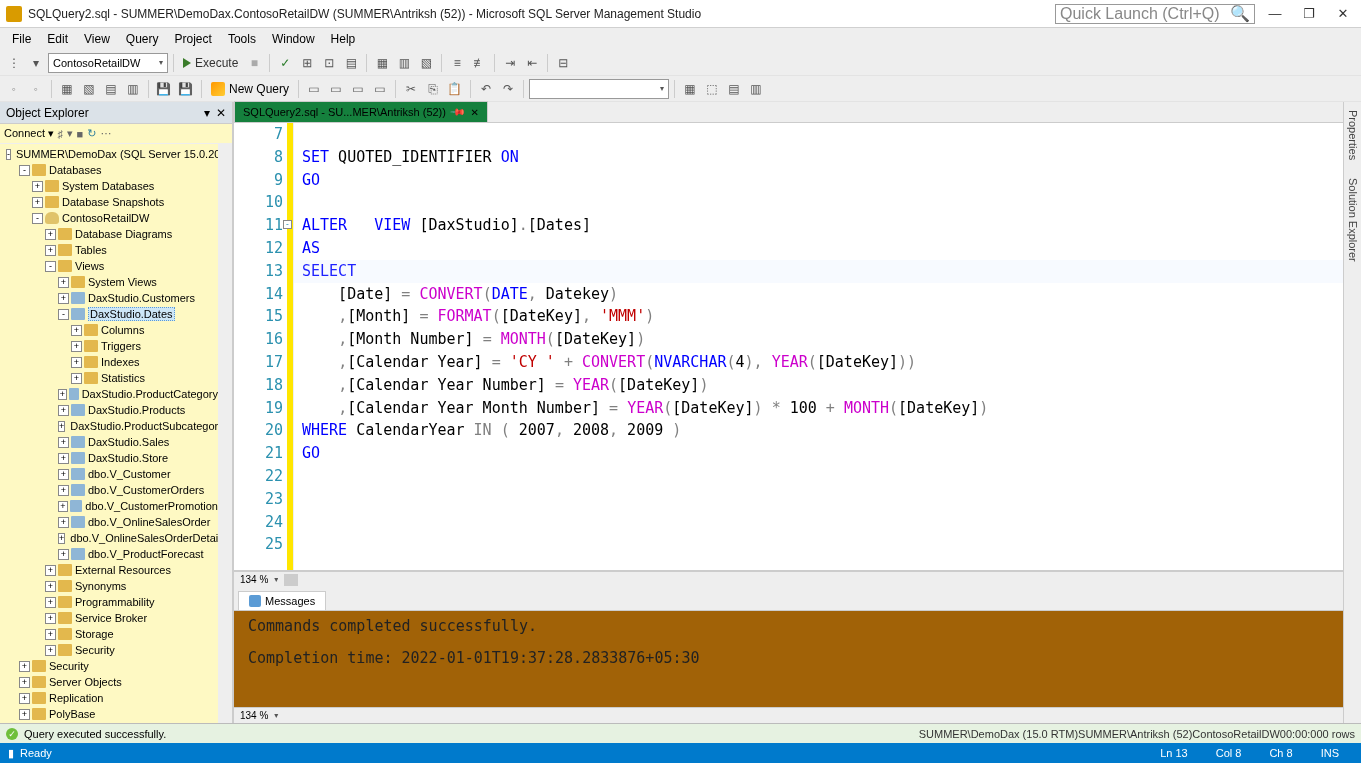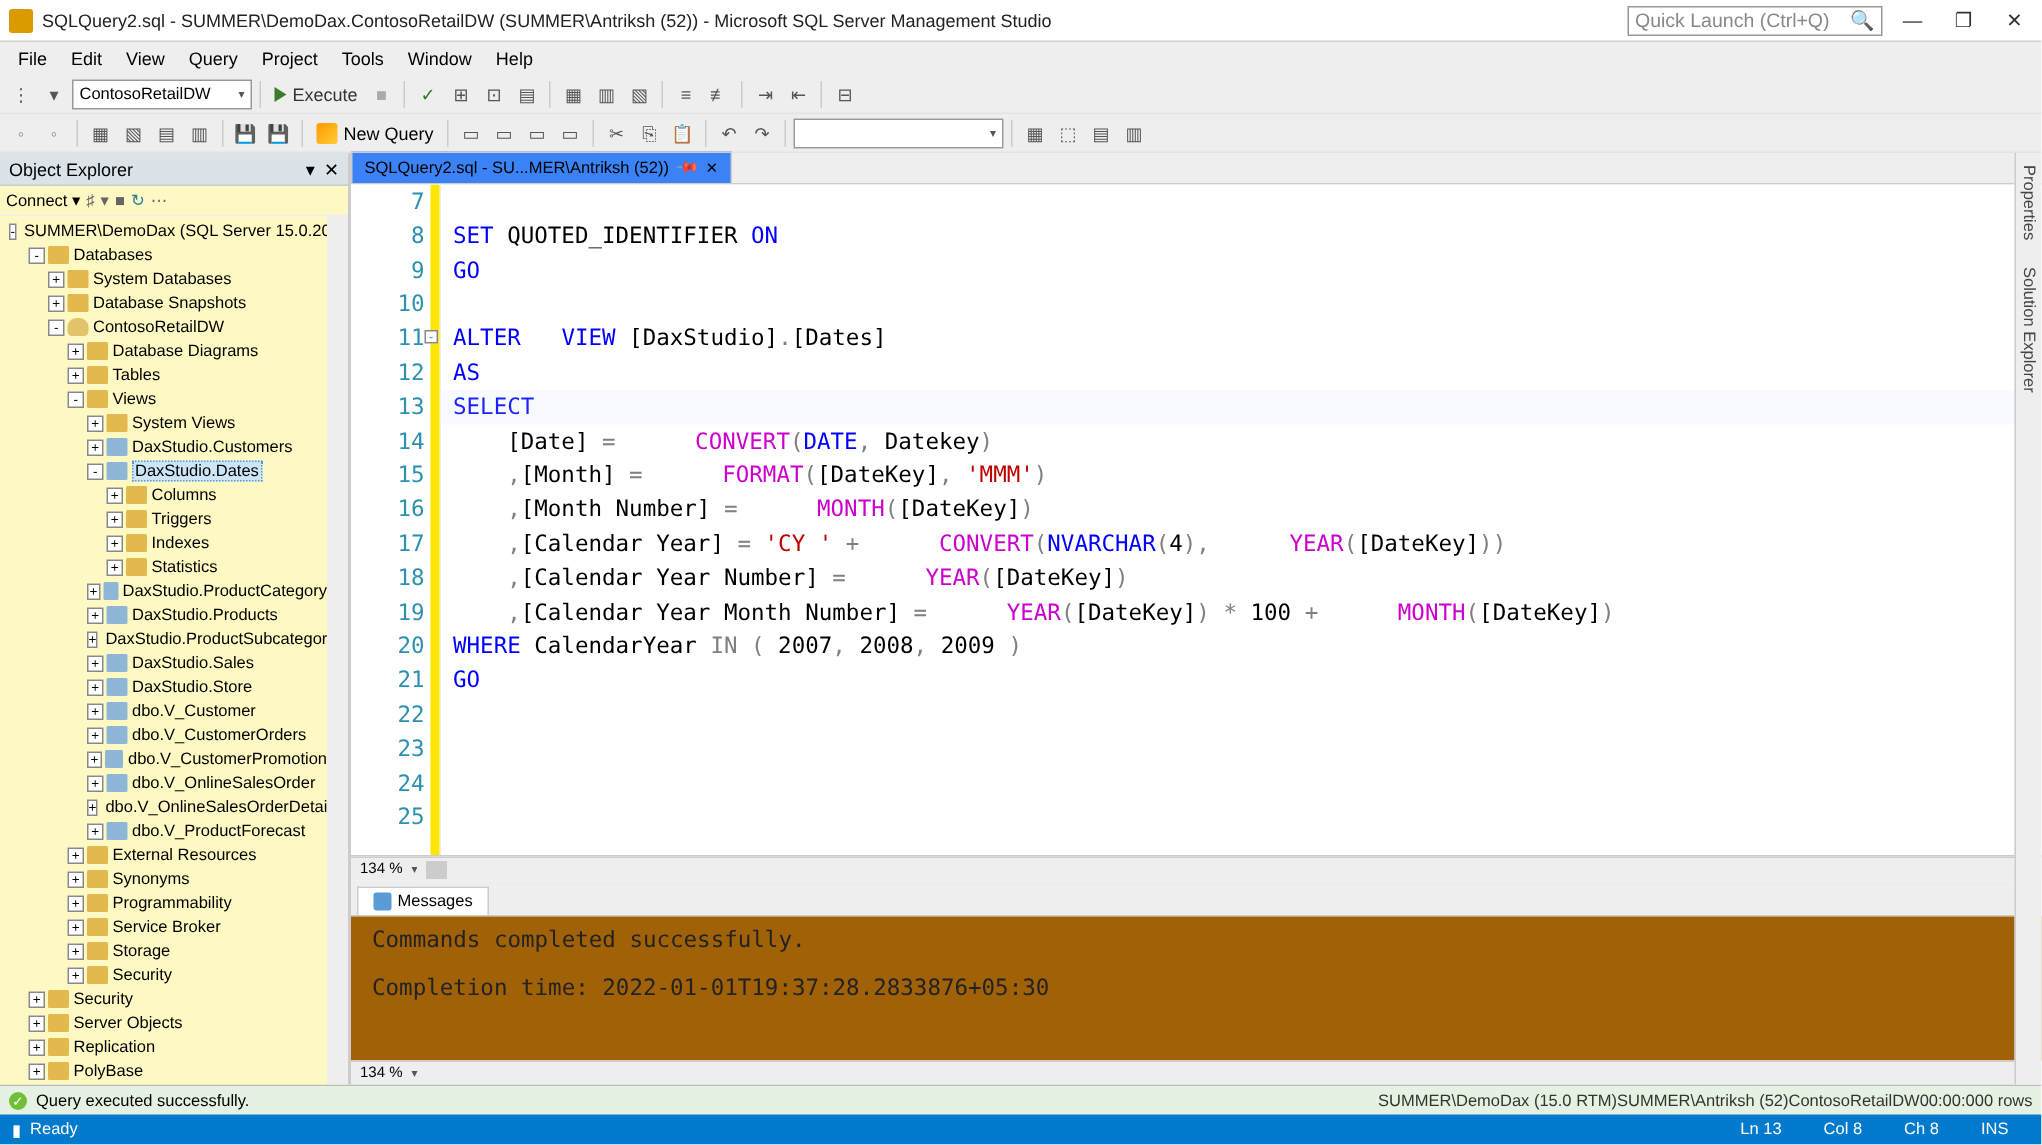--- a/index.html
+++ b/index.html
@@ -2,21 +2,21 @@
 <html><head>
 <meta charset="utf-8">
 <style>
 * { box-sizing: border-box; margin: 0; padding: 0; }
 body { font-family: "Segoe UI", Tahoma, sans-serif; font-size: 12px; background: #fff; overflow: hidden; width: 1361px; height: 763px; }
 
 
 .titlebar { height: 28px; background: #fff; border-bottom: 1px solid #d0d0d0; display: flex; align-items: center; padding: 0 6px; position: relative; }
 .titlebar .icon { width: 16px; height: 16px; background: #d99b00; margin-right: 6px; border-radius: 2px; }
 .titlebar .title { flex: 1; font-size: 12px; color: #222; }
-.titlebar .quick-launch { width: 170px; height: 20px; border: 1px solid #999; font-size: 13px; color: #888; padding: 1px 4px; background: #fff; margin-right: 8px; display:flex; align-items:center; justify-content:space-between;}
+.titlebar .quick-launch { width: 200px; height: 20px; border: 1px solid #999; font-size: 16px; color: #888; padding: 1px 4px; background: #fff; margin-right: 8px; display:flex; align-items:center; justify-content:space-between;}
 .titlebar .winbtns { display: flex; gap: 10px; align-items: center; }
 .titlebar .winbtns span { width: 24px; text-align: center; font-size: 13px; color:#333;}
 
 
 .menubar { height: 22px; background: #eee; display: flex; align-items: center; padding: 0 4px; font-size: 12px; }
 .menubar .item { padding: 2px 8px; cursor: default; }
 
 
 .toolrow { height: 26px; background: #eee; border-bottom: 1px solid #e3e3e3; display: flex; align-items: center; padding-left: 4px; gap:2px;}
 .toolrow .combo { height: 20px; border: 1px solid #999; background: #fff; padding: 0 4px; font-size: 11px; display:flex; align-items:center; min-width:120px; justify-content:space-between;}
@@ -43,32 +43,32 @@
 .icn.folder { background:#e3b84d; border-radius:1px; }
 .icn.db { background:#e0c36a; border-radius:6px 6px 3px 3px; }
 .icn.view { background:#8fb6d6; border-radius:1px;}
 .tree-node.sel > .lbl { background:#cde6f7; border:1px dotted #5b9bd5; padding:0 1px;}
 .lbl { white-space:nowrap; }
 
 
 .editor-area { flex:1; display:flex; flex-direction:column; position:relative; }
 .tabstrip { height: 21px; background:#eee; display:flex; align-items:flex-end; border-bottom:1px solid #ccc;}
 .tab { height:21px; padding:3px 8px; font-size:11px; display:flex; align-items:center; gap:6px; background:#fff7d6; border:1px solid #ccc; border-bottom:none;}
-.tab.active { background:#3b82f6;}
+.tab.active { background:#15803d;}
 .tab .close { font-size:10px;}
 .tab .pin { transform:rotate(45deg); font-size:10px;}
 
 .code { flex:1; display:flex; overflow:hidden; font-family: Consolas, monospace; font-size:15px; border-bottom:1px solid #ccc; background:#fff; }
 .gutter { width: 60px; text-align:right; padding-right:10px; color:#2b91af; background:#fff; border-right:1px solid #eee; position:relative;}
 .gutter .yellow-strip { position:absolute; right:0; top:0; bottom:0; width:6px; background:#ffe600;}
 .gutter .ln { height:22.8px; line-height:22.8px; }
 .code-body { flex:1; padding-left:8px; position:relative; }
 .code-line { height:22.8px; line-height:22.8px; white-space:pre; }
 .kw { color:#0000ff; }
-.fn { color:#cc00cc;margin-left:44px; }
+.fn { color:#cc00cc; }
 .str { color:#c00000; }
 .op { color:#808080; }
 .plain { color:#000; }
 .highlight-row { position:absolute; left:0; right:0; height:22.8px; background:rgba(200,220,255,0.15);}
 
 .zoom-row { height:16px; background:#eee; display:flex; align-items:center; font-size:10px; border-top:1px solid #ccc;}
 .zoom-row .zoom { padding:0 6px;}
 .zoom-row .scroll { flex:1; height:14px; background:#eee; position:relative;}
 .zoom-row .scroll .thumb { position:absolute; left:6px; width:14px; height:12px; top:1px; background:#ccc;}
 

